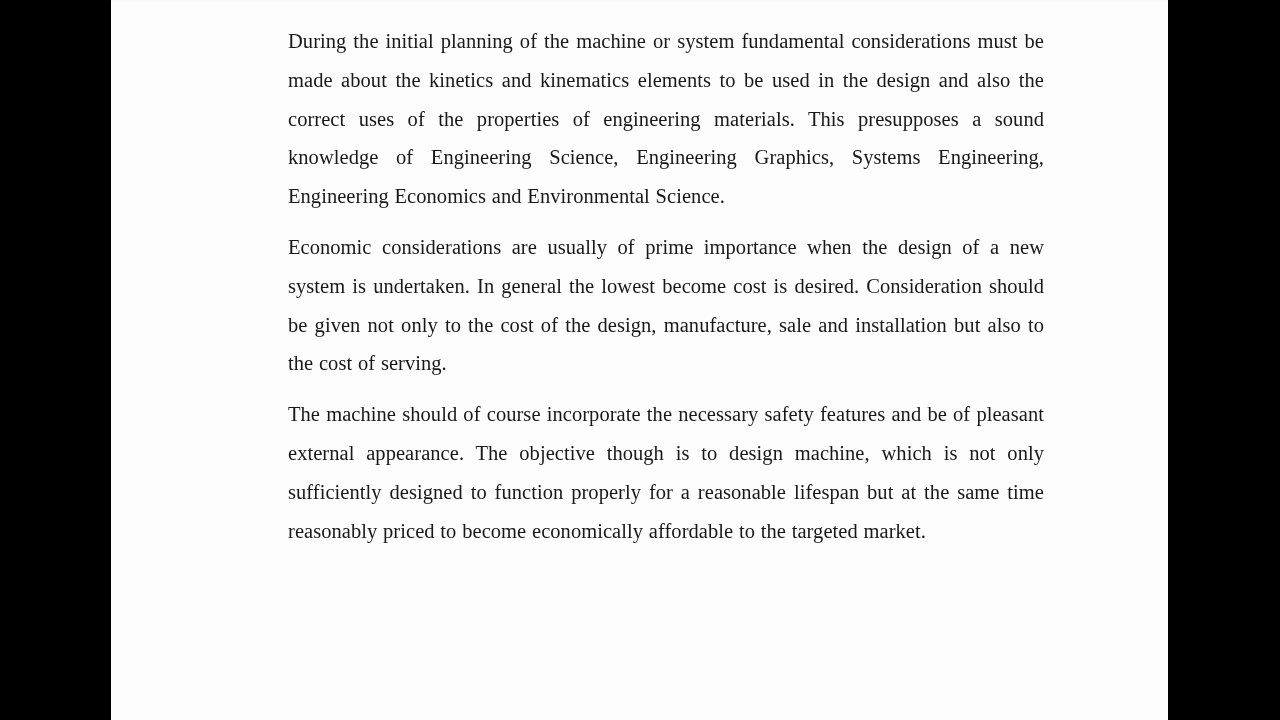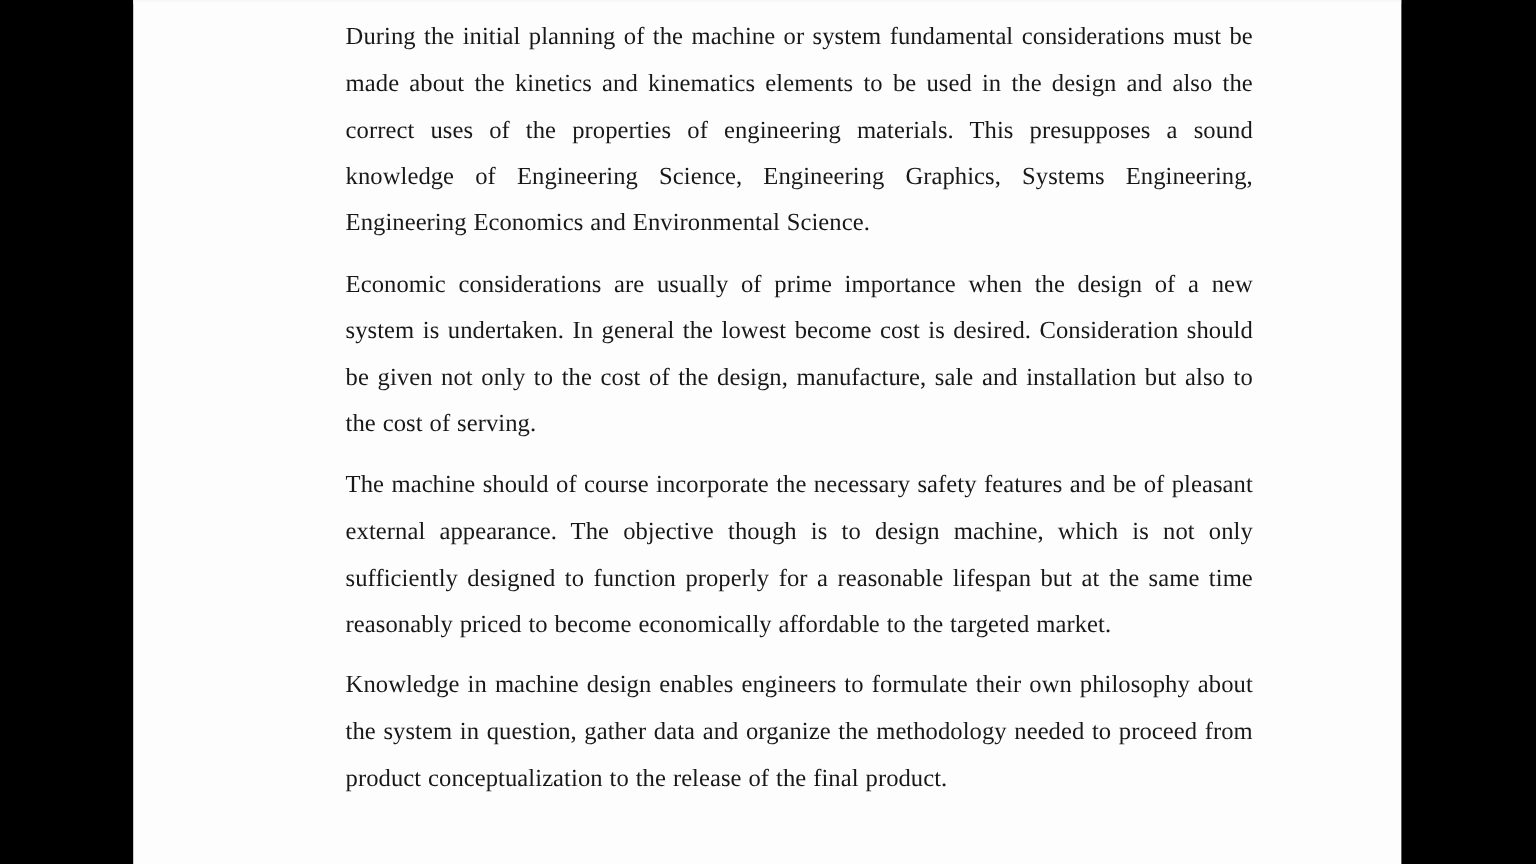--- a/index.html
+++ b/index.html
@@ -68,21 +68,21 @@
     line-height: 38.8px;
     color: #181818;
     text-align: justify;
     text-justify: inter-word;
     -webkit-font-smoothing: antialiased;
     letter-spacing: 0.05px;
     word-spacing: 0.6px;
     hyphens: none;
   }
   p.body-paragraph:first-child {
-    margin-top: 12px;
+    margin-top: 22px;
     font-family: Liberation Serif, serif;
   }
   p.body-paragraph:last-child {
     margin-bottom: 0;
   }
 </style>
 </head>
 <body>
 
 <div id="viewer-stage">
@@ -94,20 +94,19 @@
     <div id="page-top-edge"></div>
 
     <div id="text-column">
 
       <p class="body-paragraph">During the initial planning of the machine or system fundamental considerations must be made about the kinetics and kinematics elements to be used in the design and also the correct uses of the properties of engineering materials.  This presupposes a sound knowledge of Engineering Science, Engineering Graphics, Systems Engineering, Engineering Economics and Environmental Science.</p>
 
       <p class="body-paragraph">Economic considerations are usually of prime importance when the design of a new system is undertaken.  In general the lowest become cost is desired.  Consideration should be given not only to the cost of the design, manufacture, sale and installation but also to the cost of serving.</p>
 
       <p class="body-paragraph">The machine should of course incorporate the necessary safety features and be of pleasant external appearance.  The objective though is to design machine, which is not only sufficiently designed to function properly for a reasonable lifespan but at the same time reasonably priced to become economically affordable to the targeted market.</p>
 
-      <p class="body-paragraph">Knowledge in machine design enables engineers to formulate their own philosophy about the system in question, gather data and organize the methodology needed to proceed from product conceptualization to the release of the final product.</p>
 
     </div>
   </div>
 
   <div class="letterbox right"></div>
 
 </div>
 
 </body></html>

